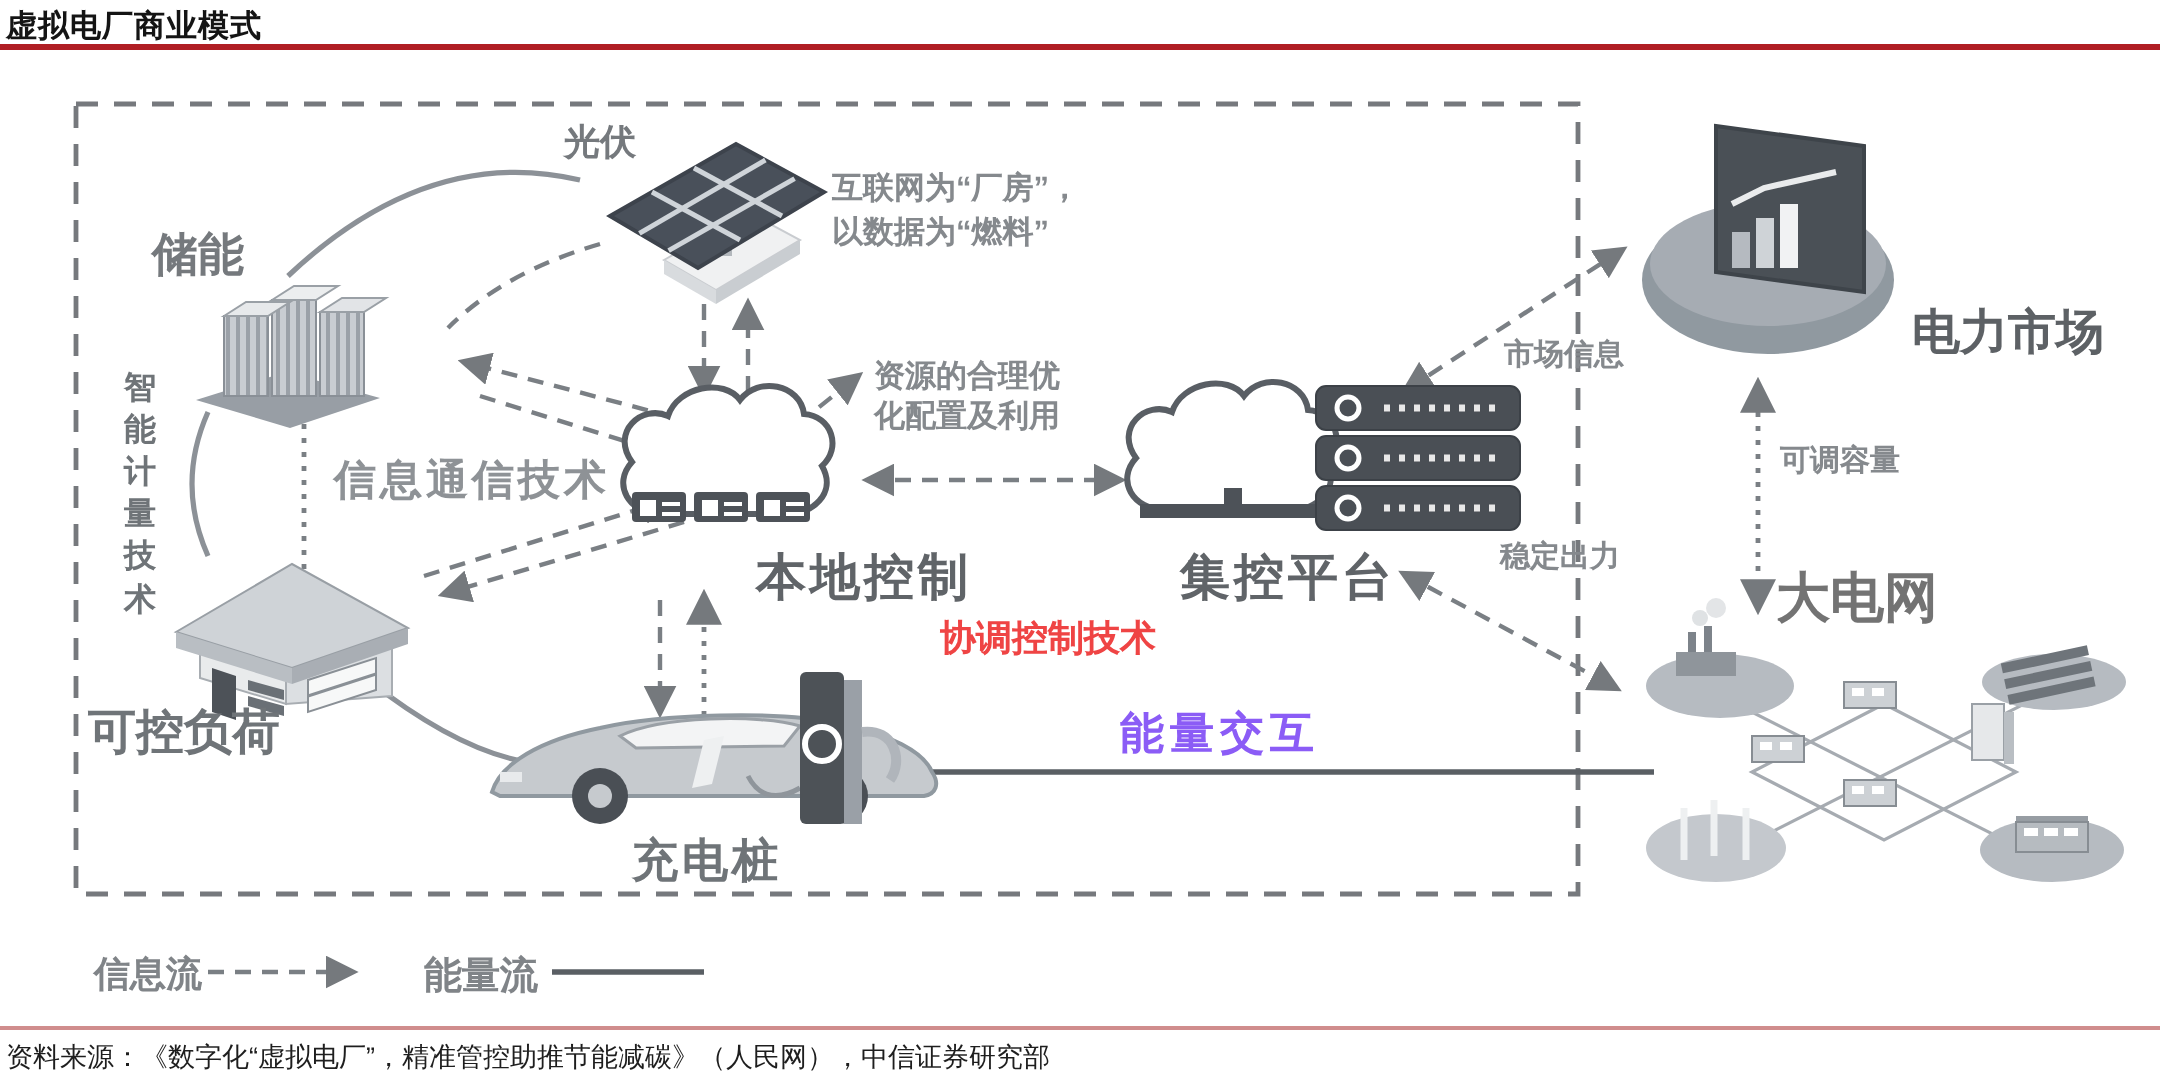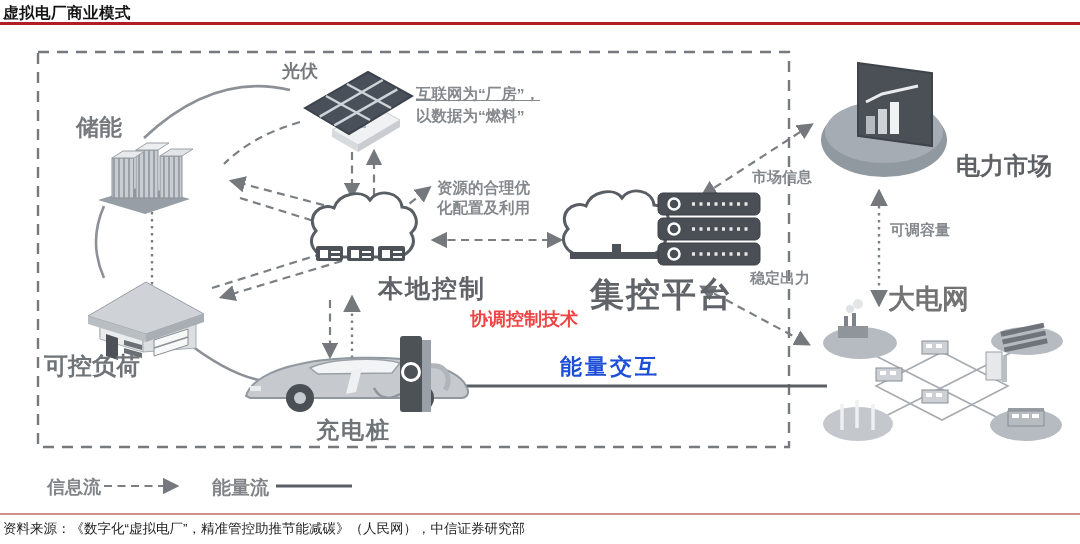--- a/index.html
+++ b/index.html
@@ -13,27 +13,27 @@
   .rule-src{position:absolute;left:0;top:513px;width:1080px;height:1.5px;background:#d08d8d;}
   .source-line{position:absolute;left:3px;top:520px;font-size:13.5px;color:#1e1e1e;white-space:nowrap;}
 
   .lb-storage{left:76px;top:112px;font-size:23px;color:#75797d;}
   .lb-pv{left:282px;top:59px;font-size:18px;color:#75797d;}
   .lb-metering{left:62px;top:184px;width:19px;font-size:16px;line-height:1.32;color:#6f7478;
                white-space:normal;word-break:break-all;}
   .lb-load{left:44px;top:350px;font-size:24px;color:#6f7478;}
   .lb-ict{left:167px;top:226px;font-size:21px;color:#8e9296;letter-spacing:2px;}
   .lb-local{left:378px;top:272px;font-size:25px;color:#606468;letter-spacing:2px;}
-  .lb-central{left:590px;top:272px;font-size:34px;color:#606468;letter-spacing:2px;}
+  .lb-central{left:590px;top:272px;font-size:25px;color:#606468;letter-spacing:2px;}
   .lb-charge{left:300px;top:415px;font-size:23px;color:#6f7478;letter-spacing:2px;margin-left:16px;}
   .lb-market{left:956px;top:150px;font-size:24px;color:#5d6165;}
   .lb-grid{left:888px;top:281px;font-size:27px;color:#737373;}
-  .lb-energy-x{left:560px;top:352px;font-size:22px;color:#1d4ed8;letter-spacing:3px;}
+  .lb-energy-x{left:560px;top:352px;font-size:22px;color:#8b5cf6;letter-spacing:3px;}
   .note{font-size:15.5px;color:#85898d;}
-  .nt-internet1{left:416px;top:84px;text-decoration:underline;}
+  .nt-internet1{left:416px;top:84px;}
   .nt-internet2{left:416px;top:106px;}
   .nt-res1{left:437px;top:178px;}
   .nt-res2{left:437px;top:198px;}
   .nt-coord{left:470px;top:307px;font-size:18px;color:#ef4444;}
   .nt-minfo{left:752px;top:168px;font-size:15px;}
   .nt-cap{left:890px;top:221px;font-size:15px;}
   .nt-out{left:750px;top:269px;font-size:15px;}
   .lg-info{left:47px;top:475px;font-size:18px;color:#808488;}
   .lg-energy{left:212px;top:475px;font-size:19px;color:#808488;}
 
@@ -234,21 +234,23 @@
       <path class="ln-dash" d="M104,486 L176,486" marker-end="url(#ah)"></path>
       <line class="ln-energy" x1="276" y1="486" x2="352" y2="486"></line>
     </g>
   </svg>
 
   <div class="lbl page-title">虚拟电厂商业模式</div>
   <div class="rule-top"></div>
 
   <div class="lbl lb-storage">储能</div>
   <div class="lbl lb-pv">光伏</div>
+  <div class="lbl lb-metering">智能计量技术</div>
   <div class="lbl lb-load">可控负荷</div>
+  <div class="lbl lb-ict">信息通信技术</div>
   <div class="lbl lb-local">本地控制</div>
   <div class="lbl lb-central">集控平台</div>
   <div class="lbl lb-charge">充电桩</div>
   <div class="lbl lb-market">电力市场</div>
   <div class="lbl lb-grid">大电网</div>
   <div class="lbl lb-energy-x">能量交互</div>
 
   <div class="lbl note nt-internet1">互联网为“厂房”，</div>
   <div class="lbl note nt-internet2">以数据为“燃料”</div>
   <div class="lbl note nt-res1">资源的合理优</div>

